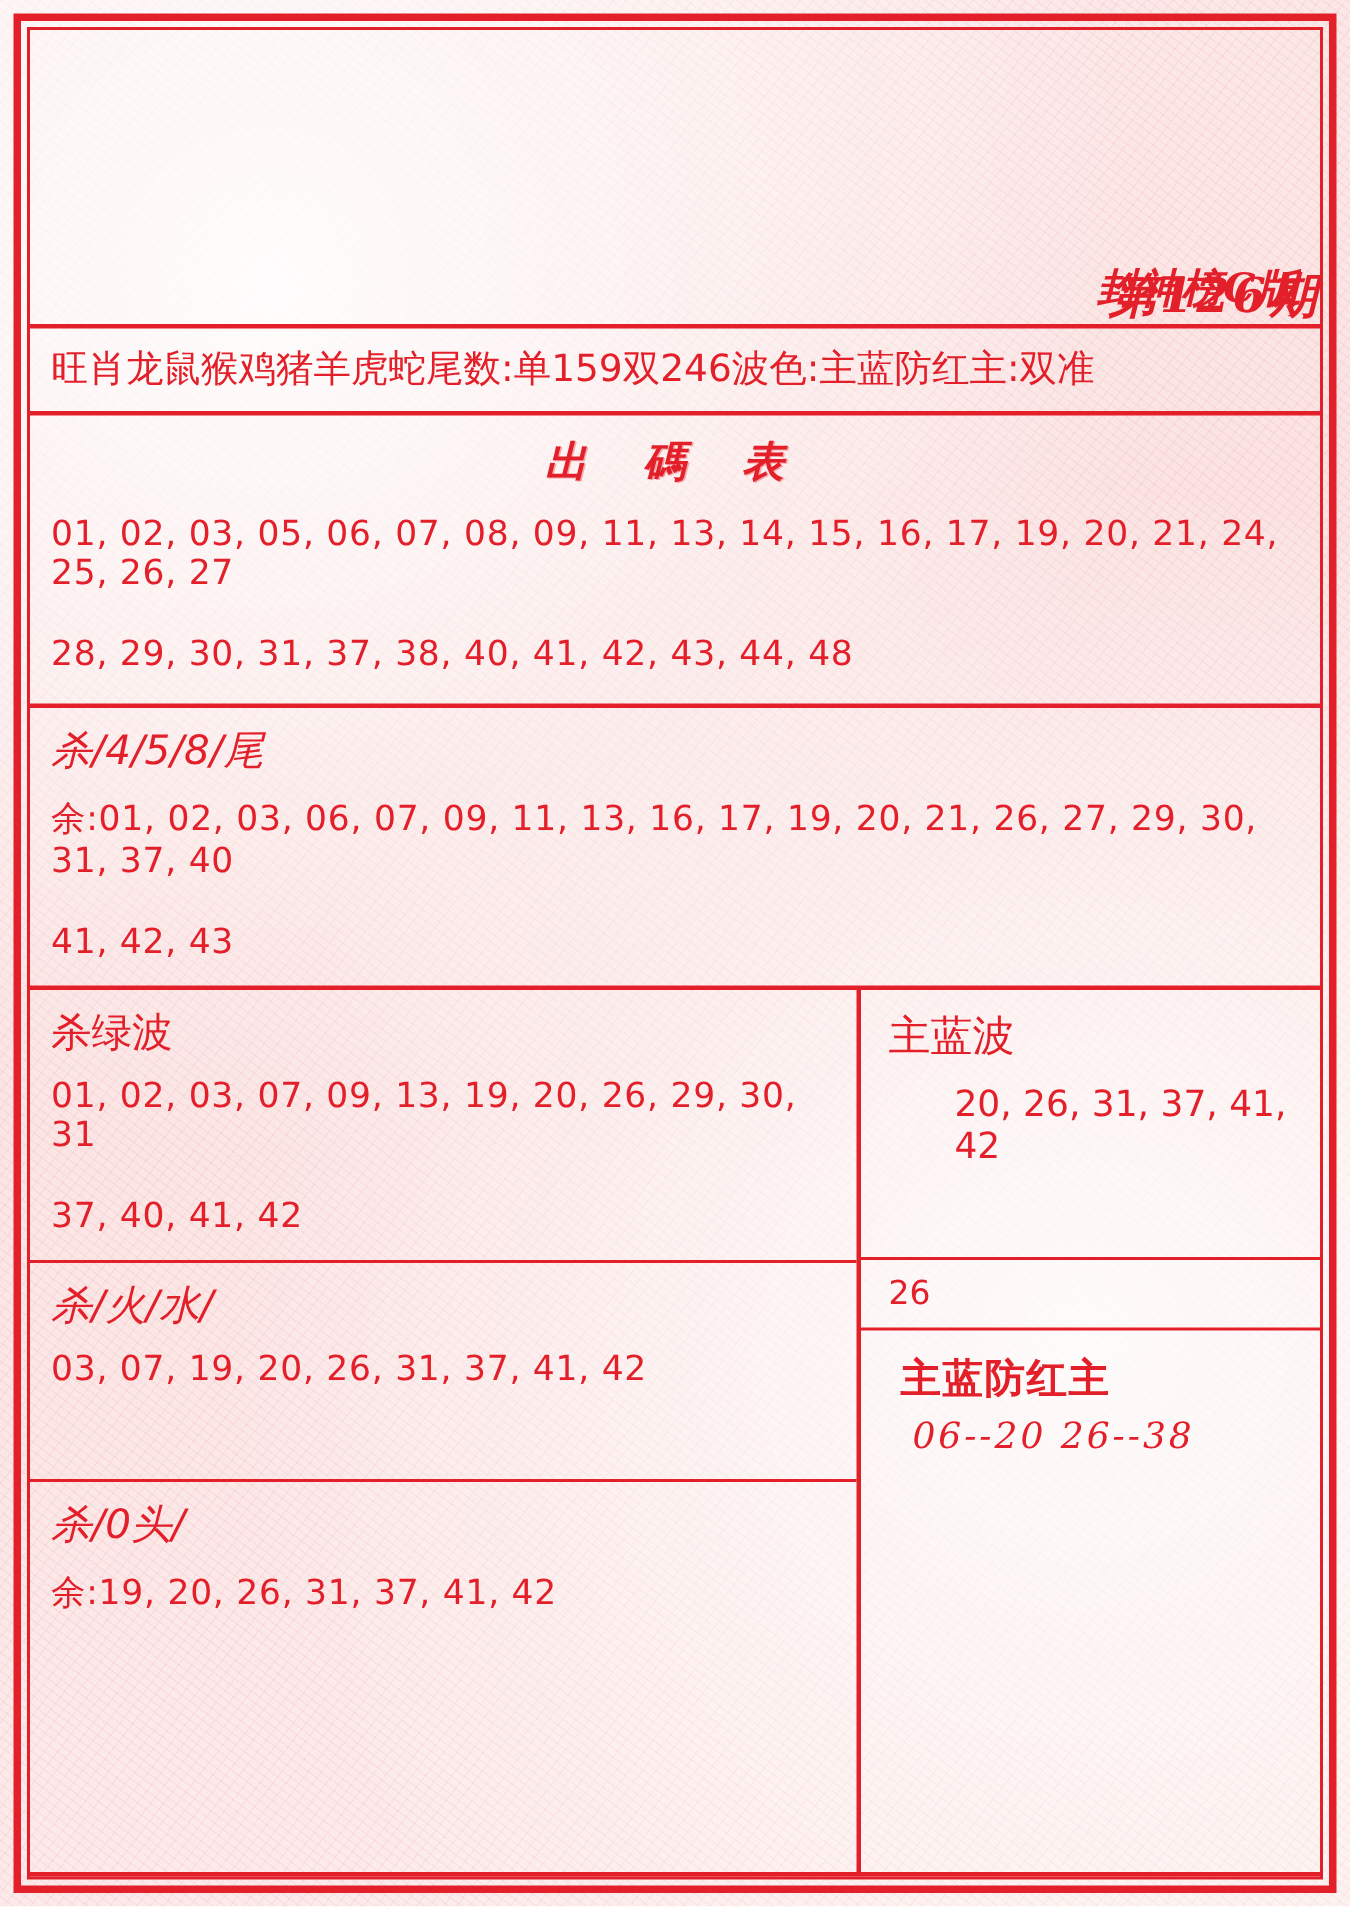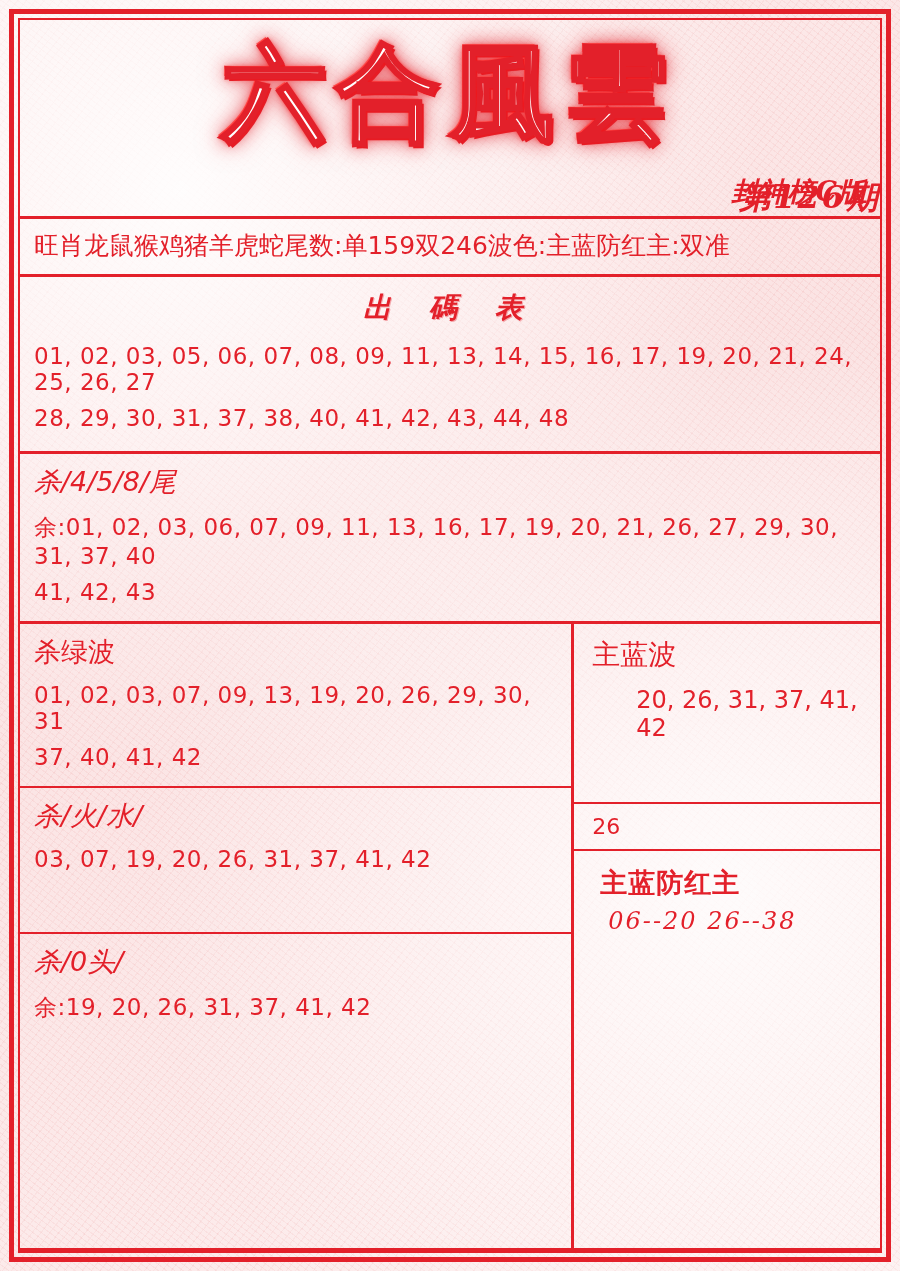--- a/index.html
+++ b/index.html
@@ -125,21 +125,21 @@
     padding: 12px 0 6px 0;
     text-shadow: 1px 1px 0 rgba(227,32,42,0.35);
   }
   .num-line {
     font-size: 23px;
     color: #e3202a;
     padding: 10px 14px 6px 14px;
     font-family: "DejaVu Sans", sans-serif;
     letter-spacing: 0.5px;
   }
-  .num-line.tight { padding-top: 4px; }
+  .num-line.tight { padding-top: 4px; margin-top: 18px; }
 
   .label-line {
     font-size: 27px;
     color: #e3202a;
     padding: 10px 14px 2px 14px;
     font-family: "DejaVu Sans", sans-serif;
     font-style: italic;
   }
   .label-line.plain { font-style: normal; }
 
@@ -227,21 +227,20 @@
 </style>
 </head>
 <body>
 
 <div class="poster">
   <div class="frame-outer"></div>
 
   <div class="content">
 
     <div class="title-block">
-      <div class="main-title">六合風雲</div>
       <div class="issue">第126期</div>
       <div class="edition">封神榜C版</div>
     </div>
 
     <div class="row summary-row">旺肖龙鼠猴鸡猪羊虎蛇尾数:单159双246波色:主蓝防红主:双准</div>
 
     <div class="row">
       <div class="section-center-title">出 碼 表</div>
       <div class="num-line">01, 02, 03, 05, 06, 07, 08, 09, 11, 13, 14, 15, 16, 17, 19, 20, 21, 24, 25, 26, 27</div>
       <div class="num-line tight">28, 29, 30, 31, 37, 38, 40, 41, 42, 43, 44, 48</div>

